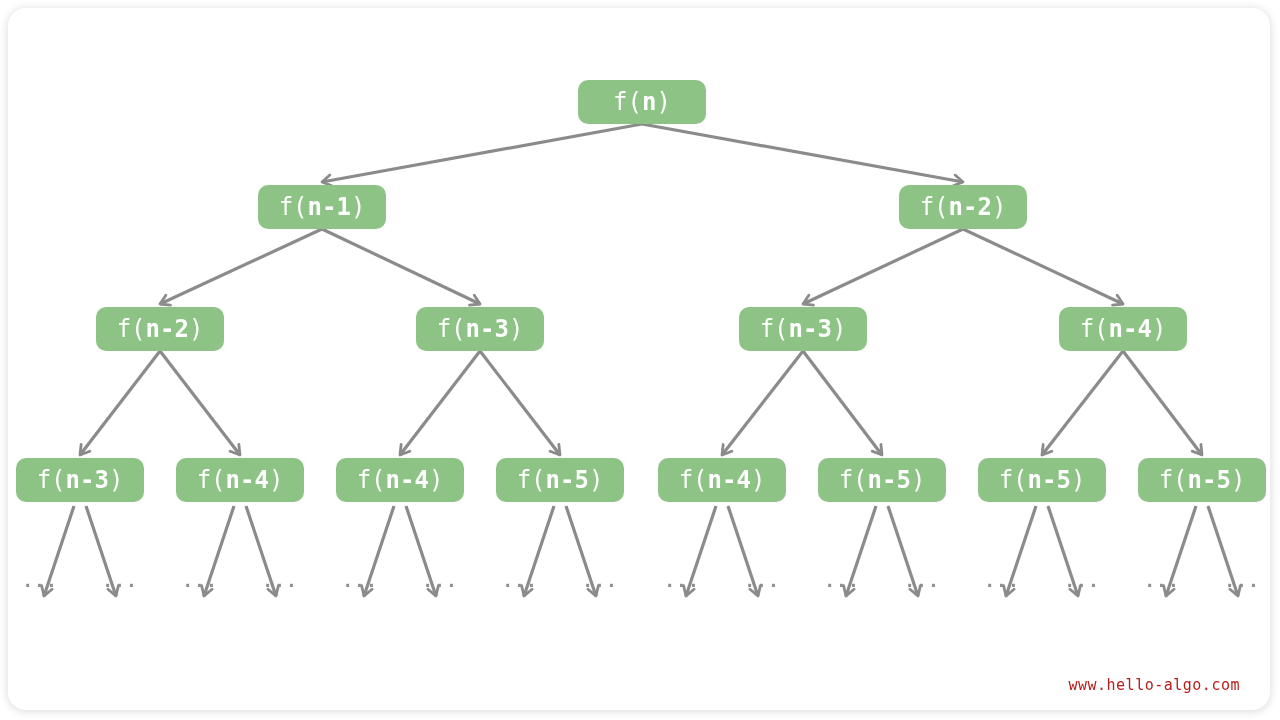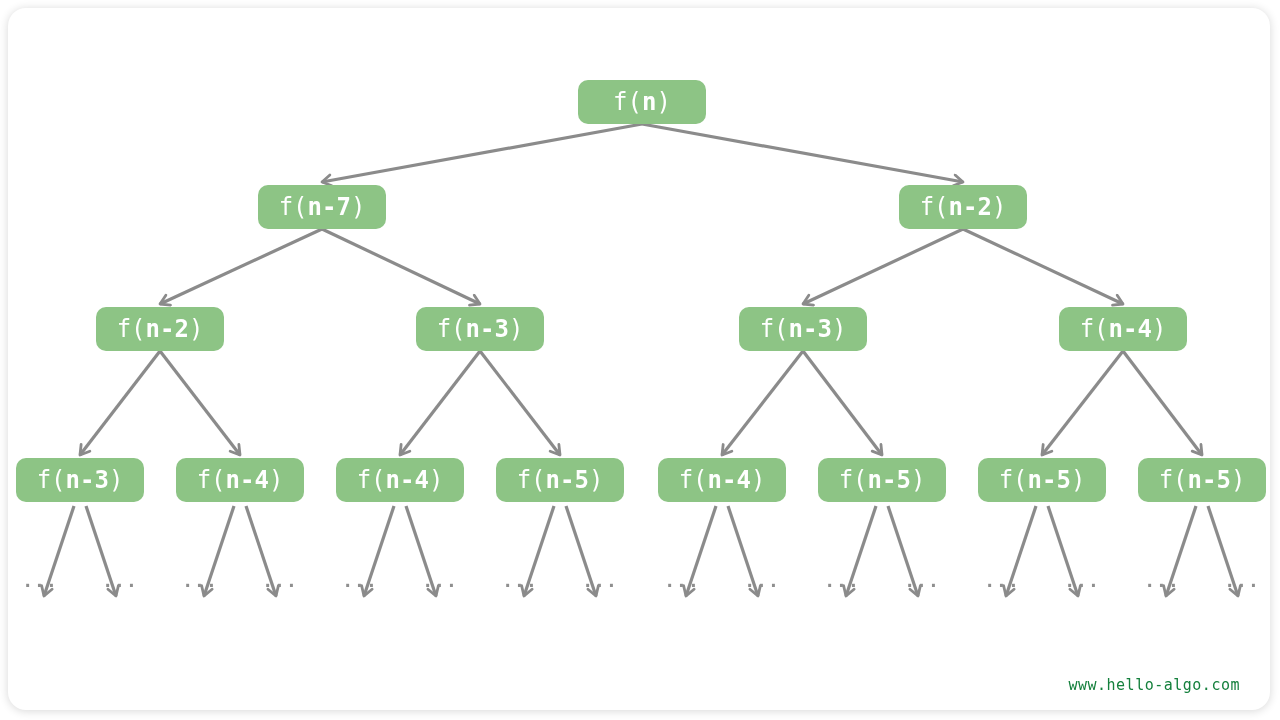--- a/index.html
+++ b/index.html
@@ -55,21 +55,21 @@
     color: #8F8F8F;
     z-index: 2;
     user-select: none;
   }
   .watermark {
     position: absolute;
     right: 40px;
     top: 675px;
     font-size: 15px;
     line-height: 20px;
-    color: #15803d;
+    color: #b91c1c;
     letter-spacing: 0.5px;
     z-index: 2;
   }
 </style>
 </head>
 <body>
 
 <div class="stage">
   <div class="card"></div>
   <svg id="edge-layer" width="1280" height="720" viewBox="0 0 1280 720">
@@ -112,21 +112,21 @@
       </g>
   </svg>
   <div id="node-layer">
       <div class="node" style="left: 578px; top: 80px; background: rgb(141, 196, 133); color: rgb(255, 255, 255);">
         <span class="fn-prefix">f(</span>
         <span class="fn-arg">n</span>
         <span class="fn-suffix">)</span>
       </div>
       <div class="node" style="left: 258px; top: 185px; background: rgb(141, 196, 133); color: rgb(255, 255, 255);">
         <span class="fn-prefix">f(</span>
-        <span class="fn-arg">n-7</span>
+        <span class="fn-arg">n-1</span>
         <span class="fn-suffix">)</span>
       </div>
       <div class="node" style="left: 899px; top: 185px; background: rgb(141, 196, 133); color: rgb(255, 255, 255);">
         <span class="fn-prefix">f(</span>
         <span class="fn-arg">n-2</span>
         <span class="fn-suffix">)</span>
       </div>
       <div class="node" style="left: 96px; top: 307px; background: rgb(141, 196, 133); color: rgb(255, 255, 255);">
         <span class="fn-prefix">f(</span>
         <span class="fn-arg">n-2</span>

